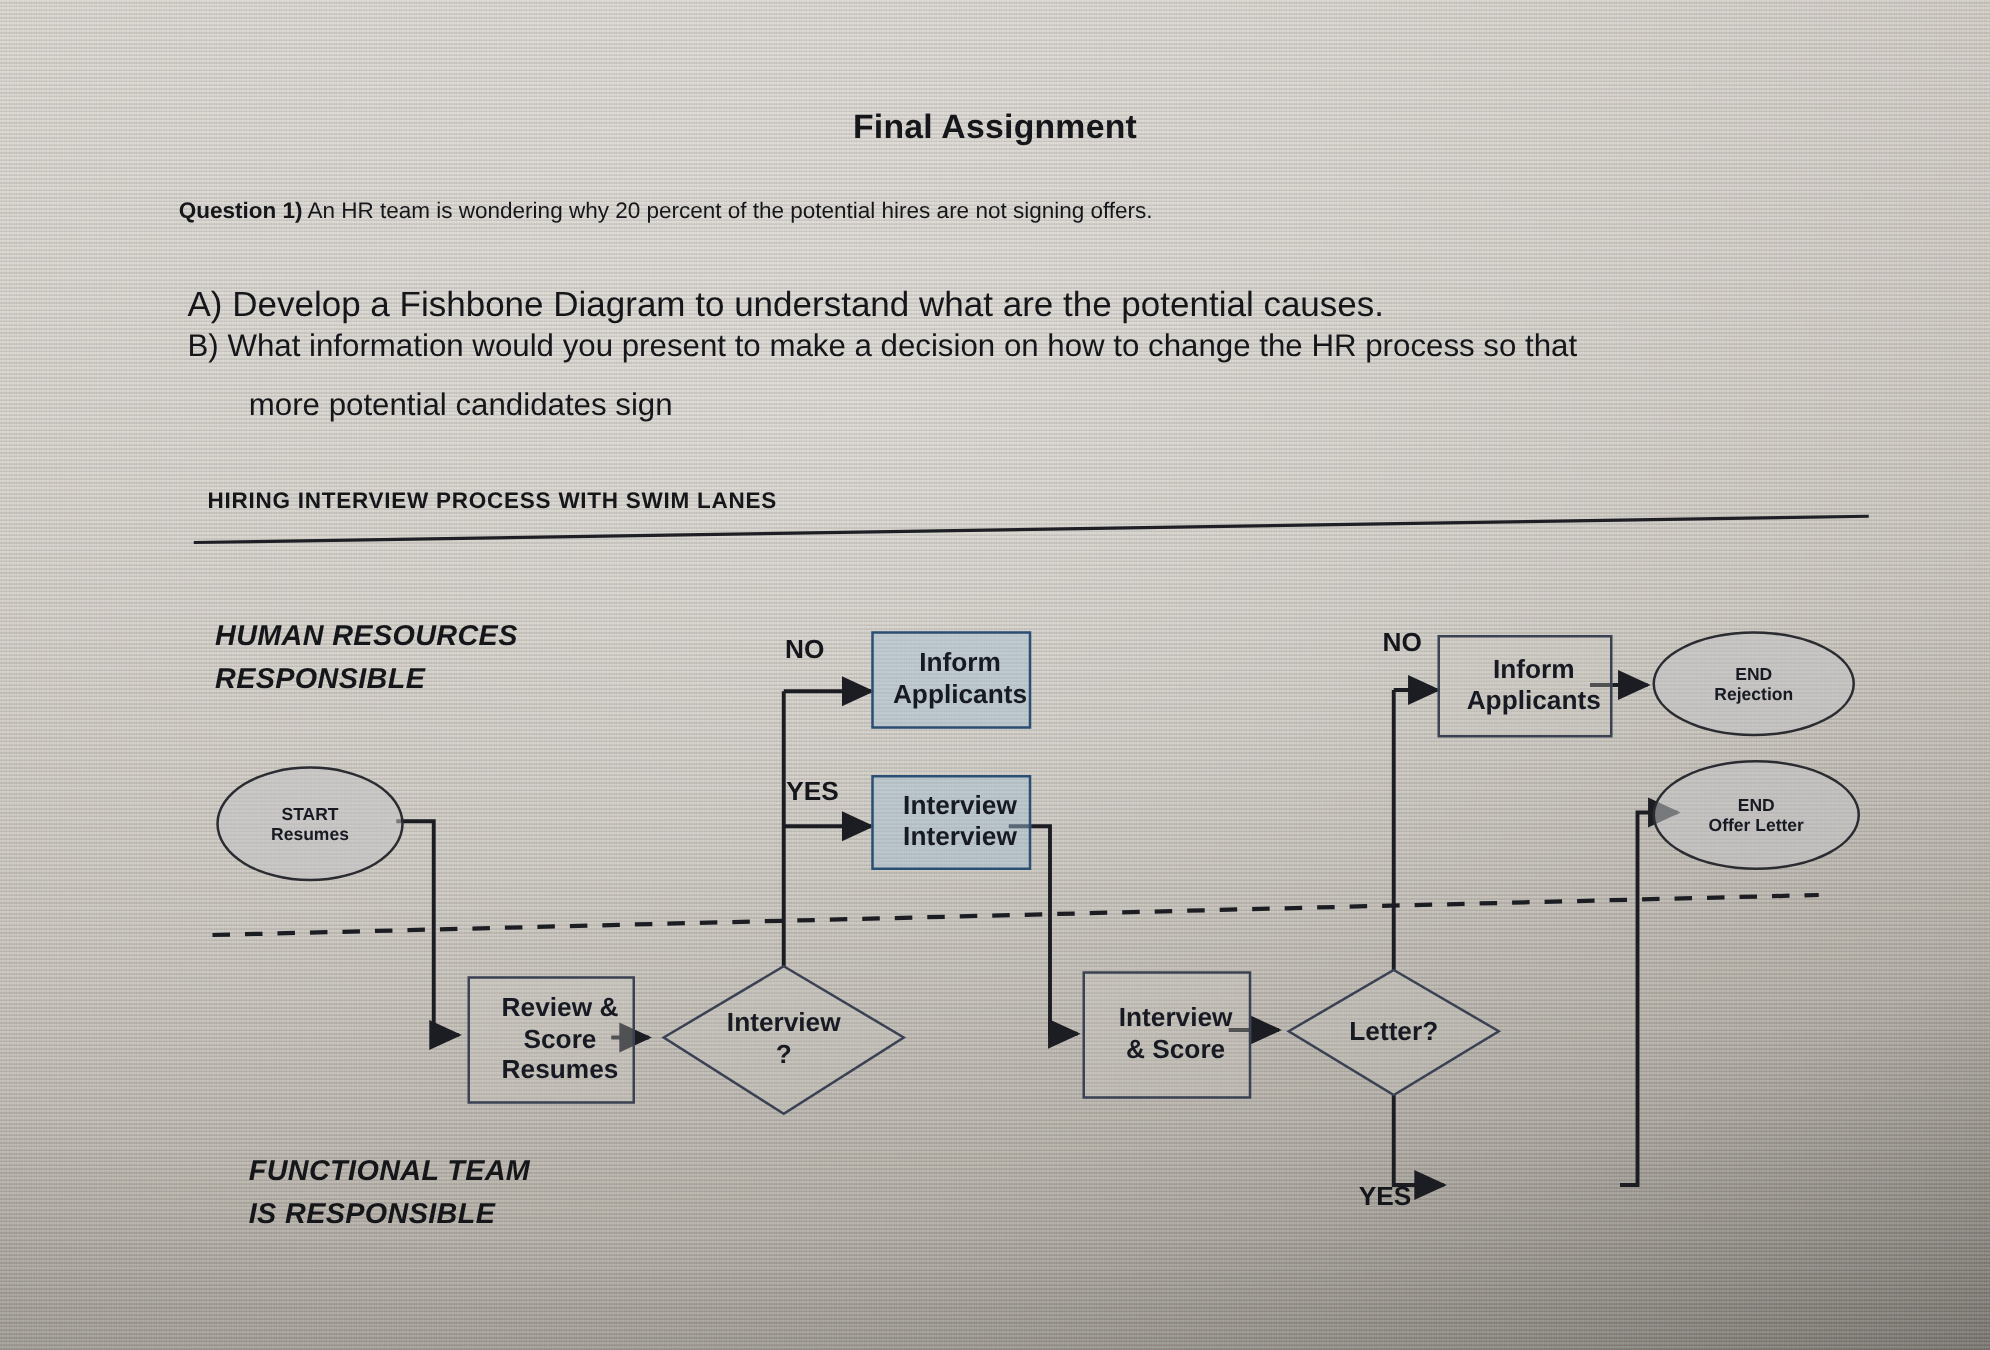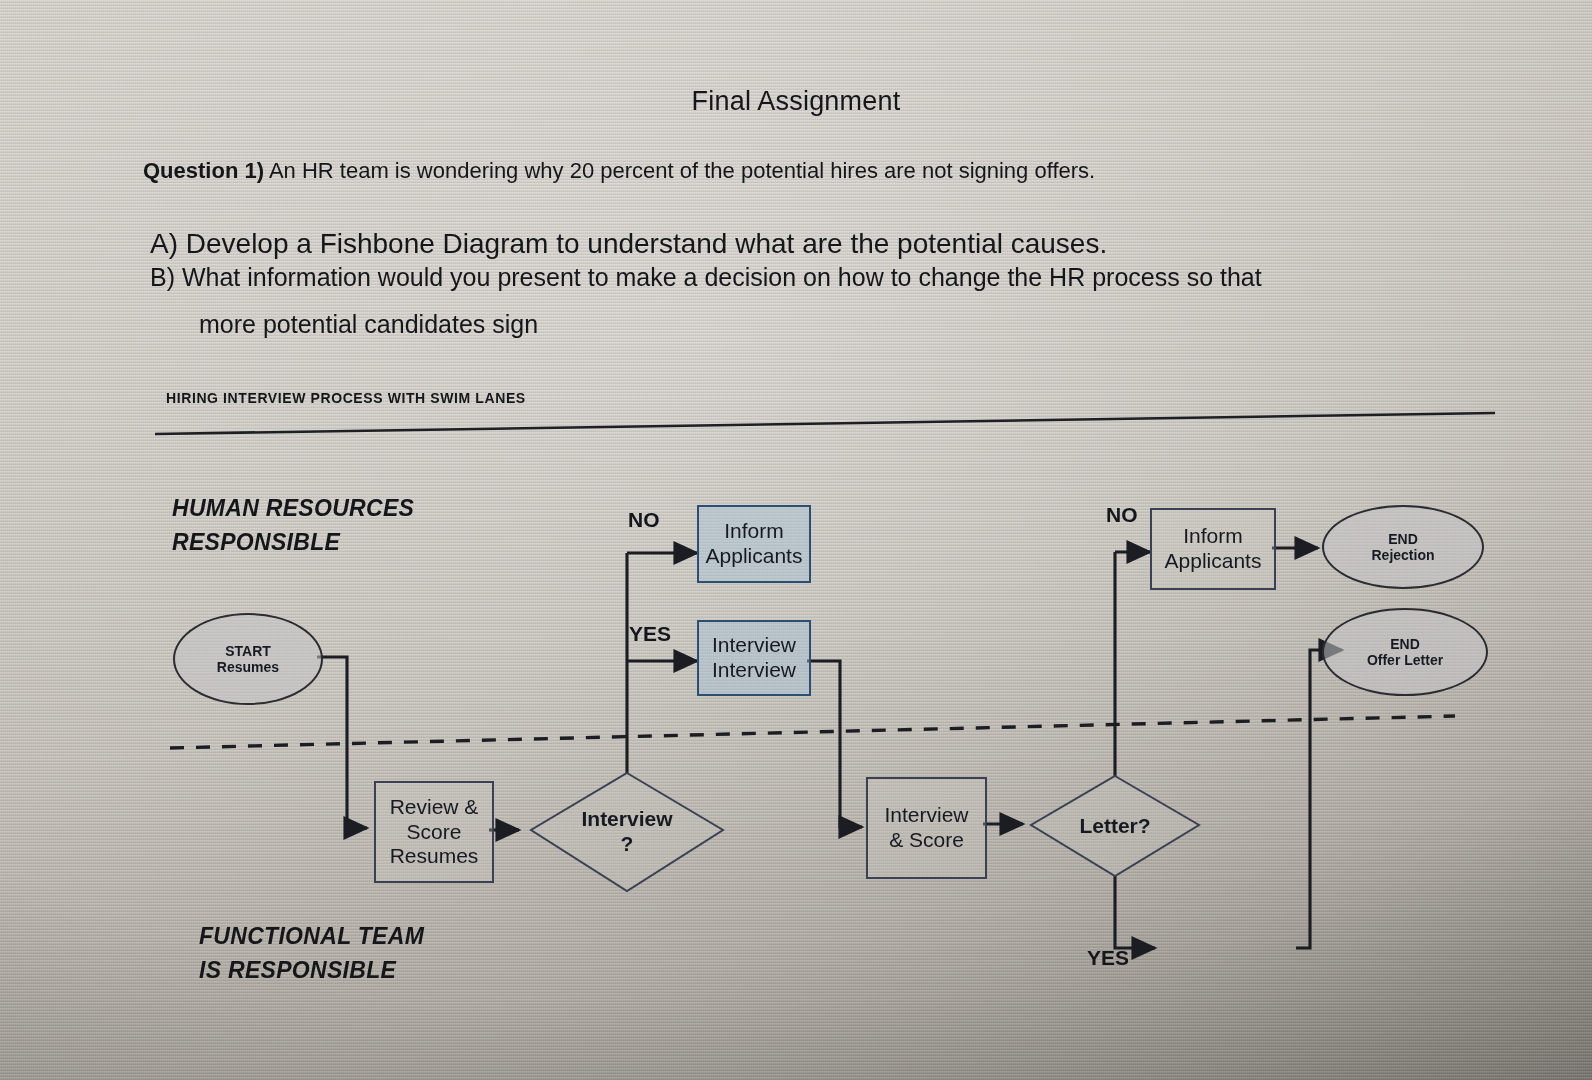--- a/index.html
+++ b/index.html
@@ -24,35 +24,35 @@
   }
   #weave{
     position:absolute;inset:0;
     background:repeating-linear-gradient(to right, rgba(255,255,255,0.05) 0px, rgba(255,255,255,0.05) 1px, rgba(0,0,0,0.045) 1px, rgba(0,0,0,0.045) 2px);
     opacity:.55;pointer-events:none;
   }
   #content{position:absolute;inset:0;}
 
   .txt{position:absolute;color:#15161a;white-space:nowrap;}
 
-  #doc-title{left:0;right:0;top:86px;text-align:center;font-size:27px;font-weight:normal;letter-spacing:.2px;}
-  #q1{left:143px;top:158px;font-size:22px;}
+  #doc-title{left:0;right:0;top:86px;text-align:center;font-size:27px;font-weight:bold;letter-spacing:.2px;}
+  #q1{left:143px;top:158px;font-size:18px;}
   #q1 b{font-weight:bold;}
   #opt-a{left:150px;top:228px;font-size:28px;}
   #opt-b{left:150px;top:263px;font-size:25px;text-align:right;}
   #opt-b2{left:199px;top:310px;font-size:25px;}
-  #swim-title{left:166px;top:390px;font-size:14px;font-weight:bold;letter-spacing:.6px;}
+  #swim-title{left:166px;top:390px;font-size:18px;font-weight:bold;letter-spacing:.6px;}
 
   #lane-hr{left:172px;top:491px;font-size:23px;font-style:italic;font-weight:bold;line-height:34px;letter-spacing:.3px;}
   #lane-fn{left:199px;top:919px;font-size:23px;font-style:italic;font-weight:bold;line-height:34px;letter-spacing:.3px;}
 
   
   .node{position:absolute;display:flex;align-items:center;justify-content:center;text-align:center;
         color:#171a22;line-height:1.17;}
-  .rect{border:2px solid #3a4152;background:rgba(206,203,197,.30);font-size:21px;font-weight:normal;}
+  .rect{border:2px solid #3a4152;background:rgba(206,203,197,.30);font-size:21px;font-weight:bold;padding-left:14px;}
   .rect.blue{border-color:#2b4f72;background:rgba(166,194,214,.46);}
   .oval{border:2px solid #2a2c31;border-radius:50%;background:rgba(197,197,199,.55);font-size:14px;font-weight:bold;}
   .diamond{font-size:21px;font-weight:bold;}
   .diamond > span{position:relative;z-index:2;}
 
   .lbl{position:absolute;font-size:21px;font-weight:bold;color:#14161b;}
 
   svg.wires{position:absolute;left:0;top:0;width:1592px;height:1080px;overflow:visible;}
 </style>
 </head>

